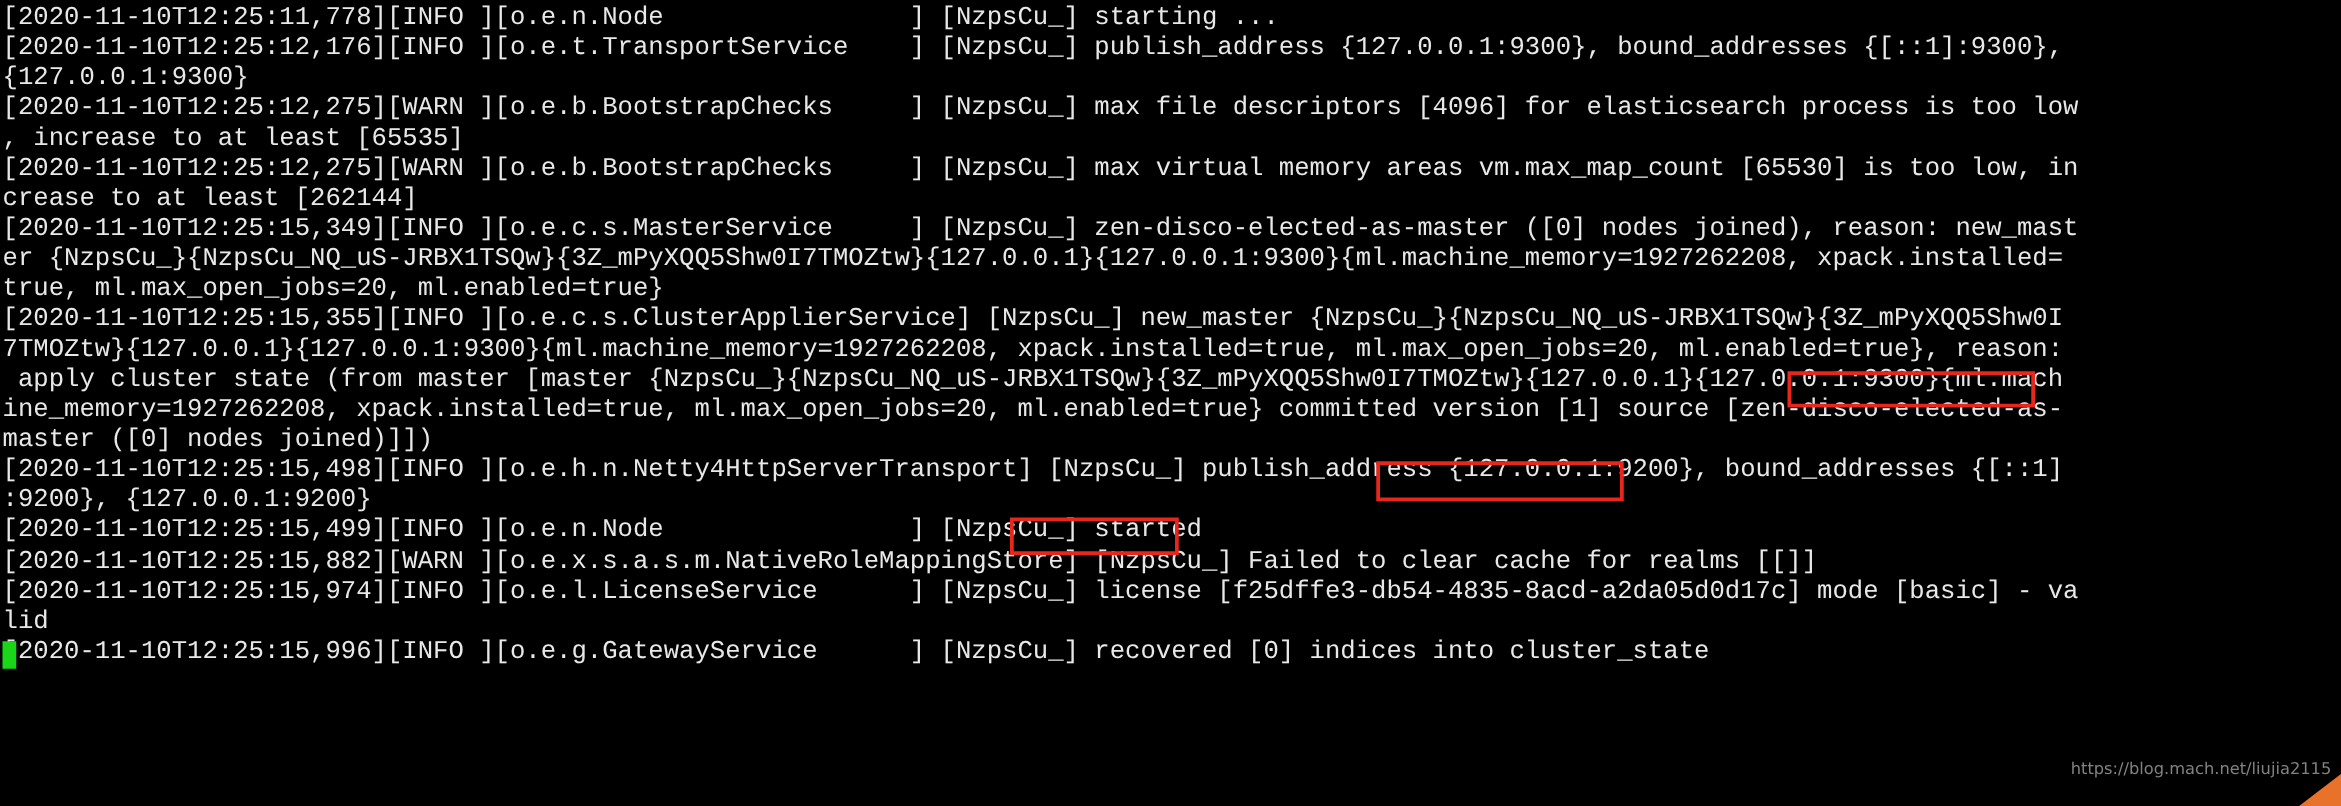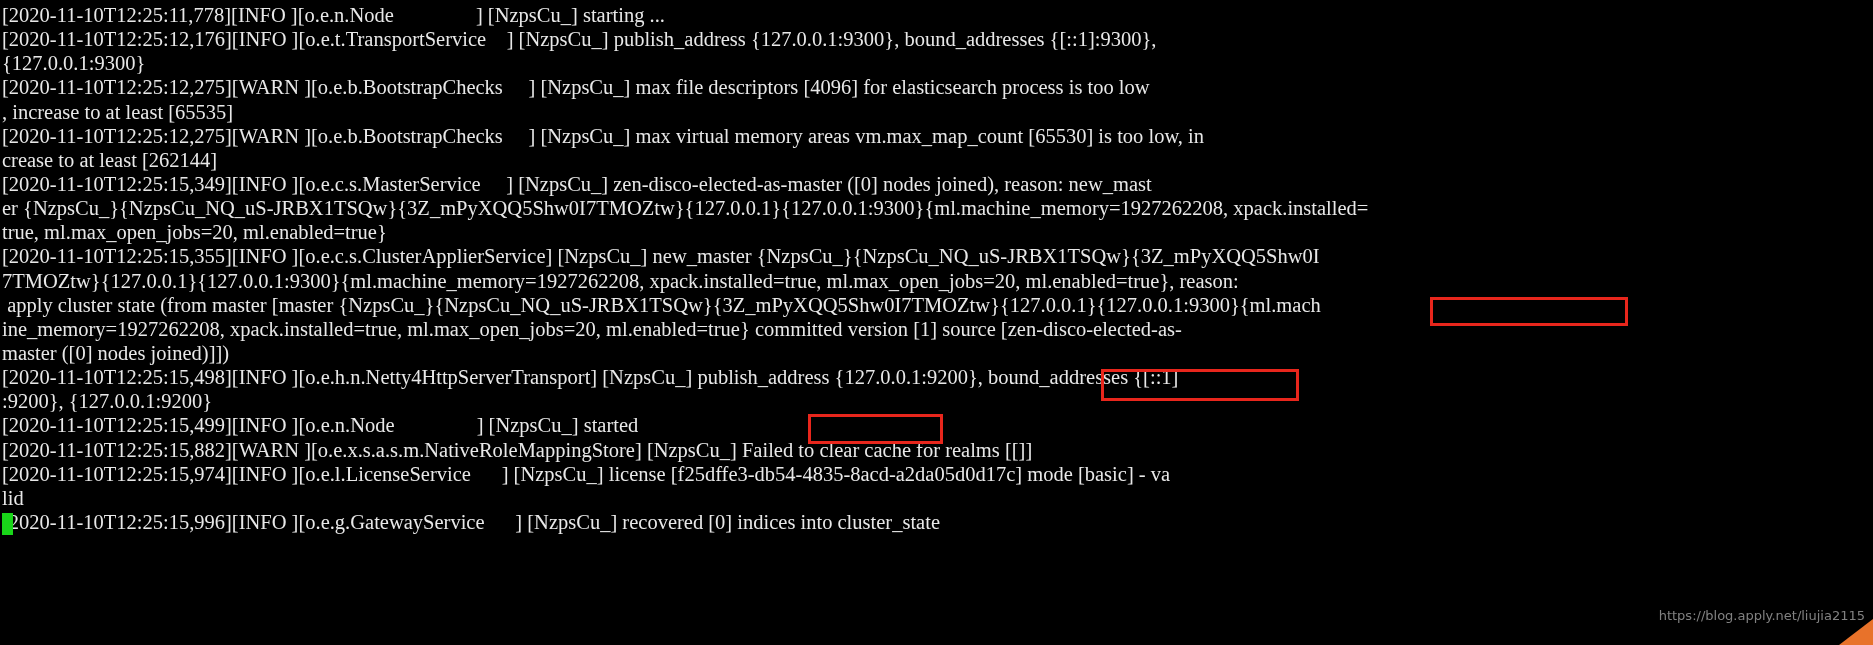--- a/index.html
+++ b/index.html
@@ -15,21 +15,21 @@
     font-family: "DejaVu Sans Mono", "Liberation Mono", monospace;
   }
   #terminal {
     position: absolute;
     left: 0;
     top: 0;
     width: 1873px;
     height: 645px;
     background: #000000;
     color: #e8e8e8;
-    font-family: Liberation Serif, serif;
+    font-family: Liberation Mono, monospace;
     font-size: 20.5px;
     line-height: 24.15px;
     letter-spacing: 0px;
     white-space: pre;
     padding: 3px 0 16px 2px;
     box-sizing: border-box;
   }
   .log-line {
     white-space: pre;
     height: 24.15px;
@@ -70,19 +70,19 @@
     height: 0;
     border-left: 34px solid transparent;
     border-bottom: 26px solid #e8722a;
   }
 </style>
 </head>
 <body>
 
 <div id="terminal"><div class="log-line">[2020-11-10T12:25:11,778][INFO ][o.e.n.Node                ] [NzpsCu_] starting ...</div><div class="log-line">[2020-11-10T12:25:12,176][INFO ][o.e.t.TransportService    ] [NzpsCu_] publish_address {127.0.0.1:9300}, bound_addresses {[::1]:9300},</div><div class="log-line">{127.0.0.1:9300}</div><div class="log-line">[2020-11-10T12:25:12,275][WARN ][o.e.b.BootstrapChecks     ] [NzpsCu_] max file descriptors [4096] for elasticsearch process is too low</div><div class="log-line">, increase to at least [65535]</div><div class="log-line">[2020-11-10T12:25:12,275][WARN ][o.e.b.BootstrapChecks     ] [NzpsCu_] max virtual memory areas vm.max_map_count [65530] is too low, in</div><div class="log-line">crease to at least [262144]</div><div class="log-line">[2020-11-10T12:25:15,349][INFO ][o.e.c.s.MasterService     ] [NzpsCu_] zen-disco-elected-as-master ([0] nodes joined), reason: new_mast</div><div class="log-line">er {NzpsCu_}{NzpsCu_NQ_uS-JRBX1TSQw}{3Z_mPyXQQ5Shw0I7TMOZtw}{127.0.0.1}{127.0.0.1:9300}{ml.machine_memory=1927262208, xpack.installed=</div><div class="log-line">true, ml.max_open_jobs=20, ml.enabled=true}</div><div class="log-line">[2020-11-10T12:25:15,355][INFO ][o.e.c.s.ClusterApplierService] [NzpsCu_] new_master {NzpsCu_}{NzpsCu_NQ_uS-JRBX1TSQw}{3Z_mPyXQQ5Shw0I</div><div class="log-line">7TMOZtw}{127.0.0.1}{127.0.0.1:9300}{ml.machine_memory=1927262208, xpack.installed=true, ml.max_open_jobs=20, ml.enabled=true}, reason:</div><div class="log-line"> apply cluster state (from master [master {NzpsCu_}{NzpsCu_NQ_uS-JRBX1TSQw}{3Z_mPyXQQ5Shw0I7TMOZtw}{127.0.0.1}{127.0.0.1:9300}{ml.mach</div><div class="log-line">ine_memory=1927262208, xpack.installed=true, ml.max_open_jobs=20, ml.enabled=true} committed version [1] source [zen-disco-elected-as-</div><div class="log-line">master ([0] nodes joined)]])</div><div class="log-line">[2020-11-10T12:25:15,498][INFO ][o.e.h.n.Netty4HttpServerTransport] [NzpsCu_] publish_address {127.0.0.1:9200}, bound_addresses {[::1]</div><div class="log-line">:9200}, {127.0.0.1:9200}</div><div class="log-line">[2020-11-10T12:25:15,499][INFO ][o.e.n.Node                ] [NzpsCu_] started</div><div class="log-line">[2020-11-10T12:25:15,882][WARN ][o.e.x.s.a.s.m.NativeRoleMappingStore] [NzpsCu_] Failed to clear cache for realms [[]]</div><div class="log-line">[2020-11-10T12:25:15,974][INFO ][o.e.l.LicenseService      ] [NzpsCu_] license [f25dffe3-db54-4835-8acd-a2da05d0d17c] mode [basic] - va</div><div class="log-line">lid</div><div class="log-line">[2020-11-10T12:25:15,996][INFO ][o.e.g.GatewayService      ] [NzpsCu_] recovered [0] indices into cluster_state</div></div>
 
-<div class="watermark">https://blog.apply.net/liujia2115</div>
+<div class="watermark">https://blog.mach.net/liujia2115</div>
 <div class="corner-triangle"></div>
 
 <div class="annot-box" style="left: 1430px; top: 297px; width: 198px; height: 29px; border-color: rgb(232, 38, 28);"></div>
 <div class="annot-box" style="left: 1101px; top: 369px; width: 198px; height: 32px; border-color: rgb(232, 38, 28);"></div>
 <div class="annot-box" style="left: 808px; top: 414px; width: 135px; height: 30px; border-color: rgb(232, 38, 28);"></div>
 <div class="cursor-block" style="left: 2px; top: 513px; width: 11px; height: 22px; background: rgb(25, 214, 25);"></div>
 
 </body></html>

